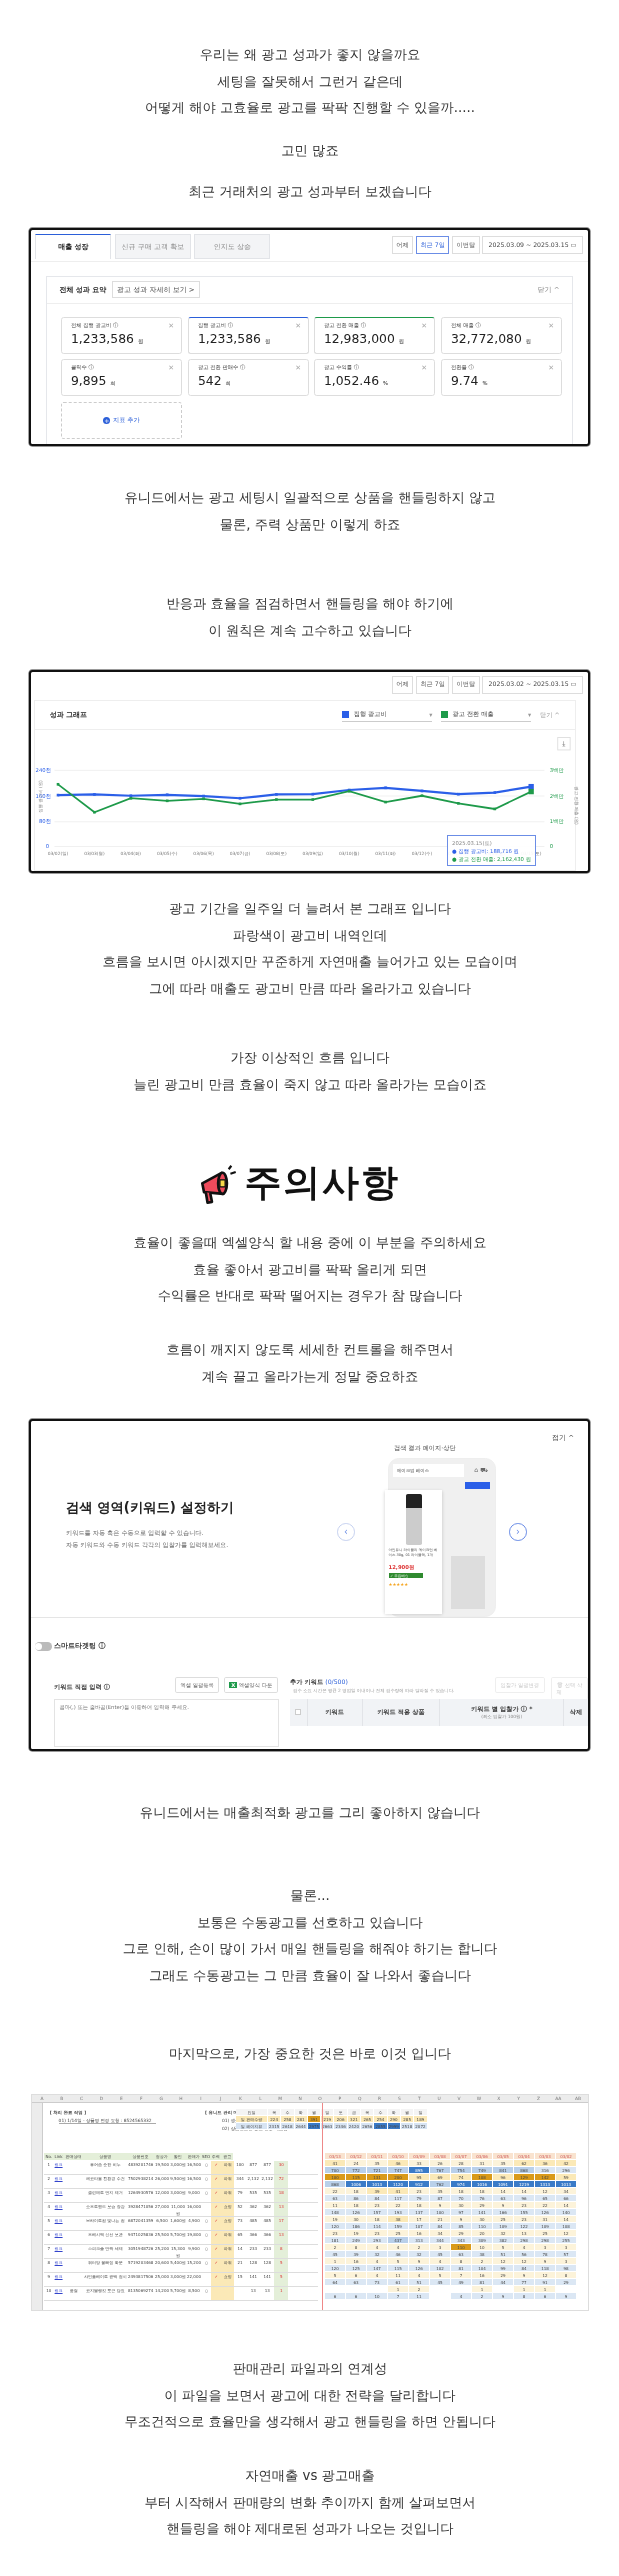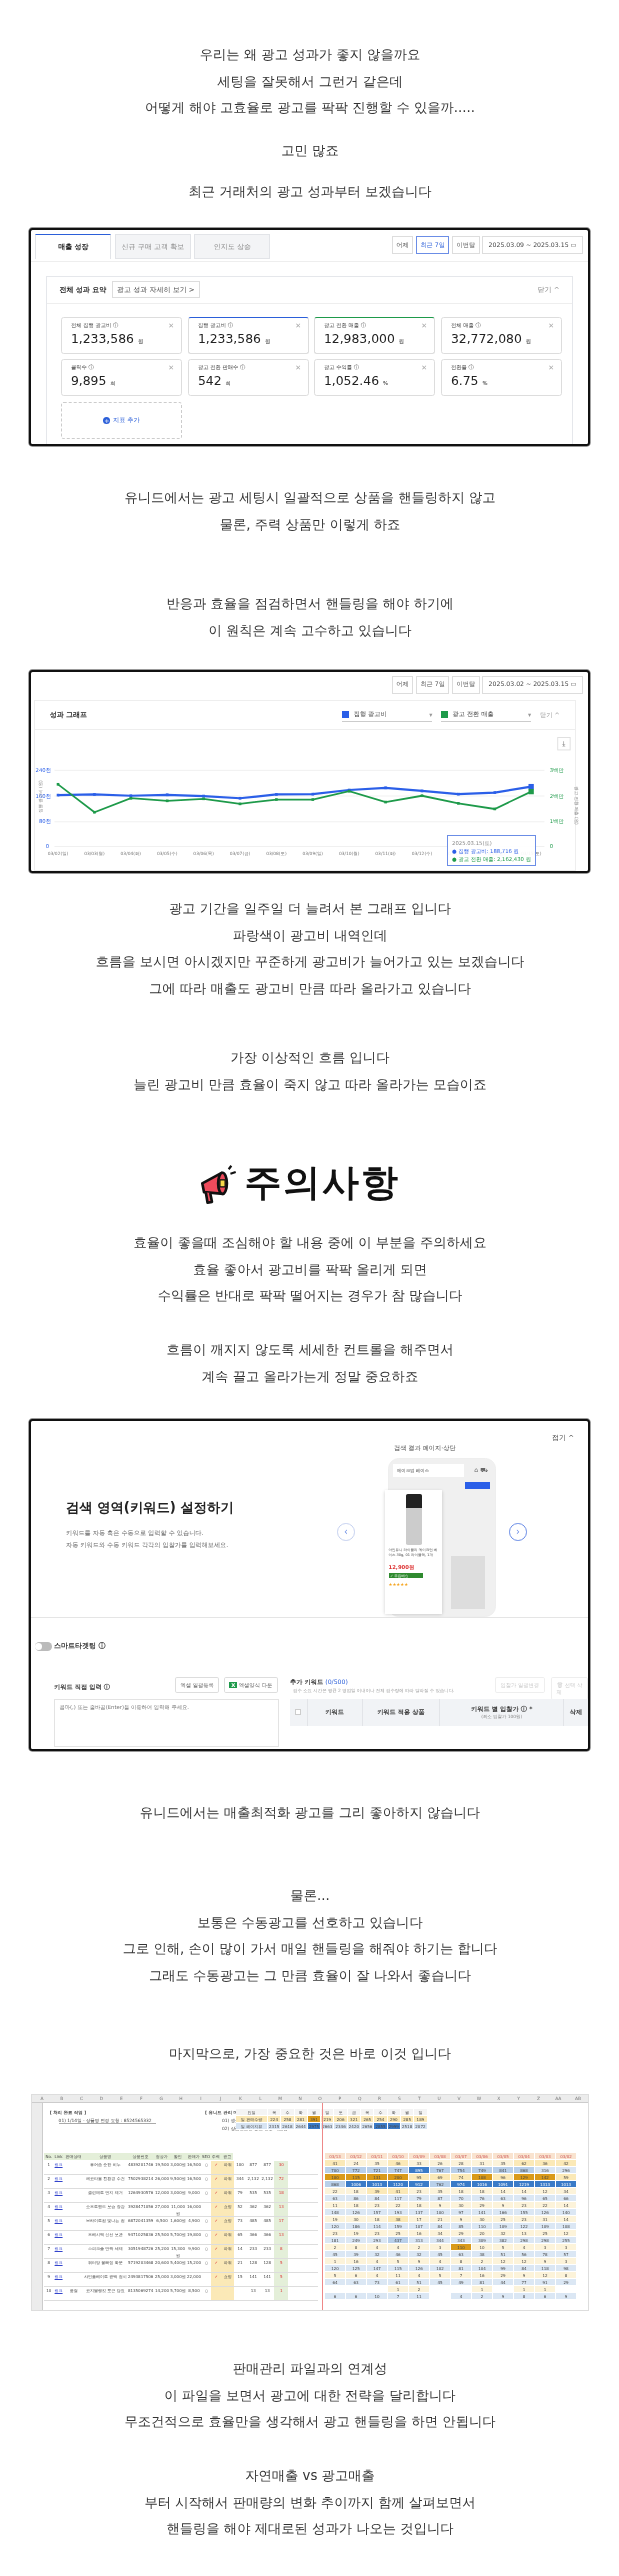--- a/index.html
+++ b/index.html
@@ -111,21 +111,21 @@
         <div class="val"><span>542</span> <span class="u">회</span></div>
         <span class="x">✕</span>
       </div>
     <div class="card" style="left:267px;top:82px">
         <div class="lb">광고 수익률 ⓘ</div>
         <div class="val"><span>1,052.46</span> <span class="u">%</span></div>
         <span class="x">✕</span>
       </div>
     <div class="card" style="left:394px;top:82px">
         <div class="lb">전환율 ⓘ</div>
-        <div class="val"><span>6.75</span> <span class="u">%</span></div>
+        <div class="val"><span>9.74</span> <span class="u">%</span></div>
         <span class="x">✕</span>
       </div>
     <div class="addcard" style="left:14px;top:125px">
         <span class="dot">+</span>
         <span>지표 추가</span>
       </div>
   </div>
 </div>
 
 <div class="txt" style="top:485px">
@@ -239,42 +239,42 @@
       <div style="color:#888">2025.03.15(토)</div>
       <div style="color:#2b5fe8">● 집행 광고비: 188,716 원</div>
       <div style="color:#1e9a4a">● 광고 전환 매출: 2,162,430 원</div>
     </div>
   </div>
 </div>
 
 <div class="txt" style="top:896px">
   <p>광고 기간을 일주일 더 늘려서 본 그래프 입니다</p>
   <p>파랑색이 광고비 내역인데</p>
-  <p>흐름을 보시면 아시겠지만 꾸준하게 광고비가 늘어가고 있는 보겠습니다</p>
+  <p>흐름을 보시면 아시겠지만 꾸준하게 자연매출 늘어가고 있는 모습이며</p>
   <p>그에 따라 매출도 광고비 만큼 따라 올라가고 있습니다</p>
 </div>
 <div class="txt" style="top:1045px">
   <p>가장 이상적인 흐름 입니다</p>
   <p>늘린 광고비 만큼 효율이 죽지 않고 따라 올라가는 모습이죠</p>
 </div>
 
 <div style="position:absolute;left:197px;top:1146px;width:230px;height:62px;display:flex;align-items:flex-end">
   <svg width="44" height="44" viewBox="0 0 50 50">
     <path d="M6 22 L28 10 L30 34 L8 32 Z" fill="#ee4b5c" stroke="#111" stroke-width="3" stroke-linejoin="round"></path>
     <ellipse cx="29" cy="22" rx="5" ry="12" fill="#ee4b5c" stroke="#111" stroke-width="3"></ellipse>
     <rect x="26" y="18" width="6" height="8" fill="#f7d84a" stroke="#111" stroke-width="1.5"></rect>
     <path d="M10 32 L12 44 L17 43 L15 33" fill="#ee4b5c" stroke="#111" stroke-width="3" stroke-linejoin="round"></path>
     <line x1="36" y1="6" x2="39" y2="2" stroke="#111" stroke-width="2.5"></line>
     <line x1="38" y1="11" x2="44" y2="9" stroke="#111" stroke-width="2.5"></line>
   </svg>
   <span style="font-size:37px;font-weight:bold;color:#111;letter-spacing:1.8px;margin-left:3.5px">주의사항</span>
 </div>
 
 <div class="txt" style="top:1230px">
-  <p>효율이 좋을때 조심해야 할 내용 중에 이 부분을 주의하세요</p>
+  <p>효율이 좋을때 엑셀양식 할 내용 중에 이 부분을 주의하세요</p>
   <p>효율 좋아서 광고비를 팍팍 올리게 되면</p>
   <p>수익률은 반대로 팍팍 떨어지는 경우가 참 많습니다</p>
 </div>
 <div class="txt" style="top:1337px">
   <p>흐름이 깨지지 않도록 세세한 컨트롤을 해주면서</p>
   <p>계속 끌고 올라가는게 정말 중요하죠</p>
 </div>
 
 <div class="frame" style="left:29px;top:1419px;width:561px;height:332px;">
   <div style="position:absolute;left:0;right:0;top:0;height:197px;border-bottom:0.9px solid #e5e5e5"></div>

